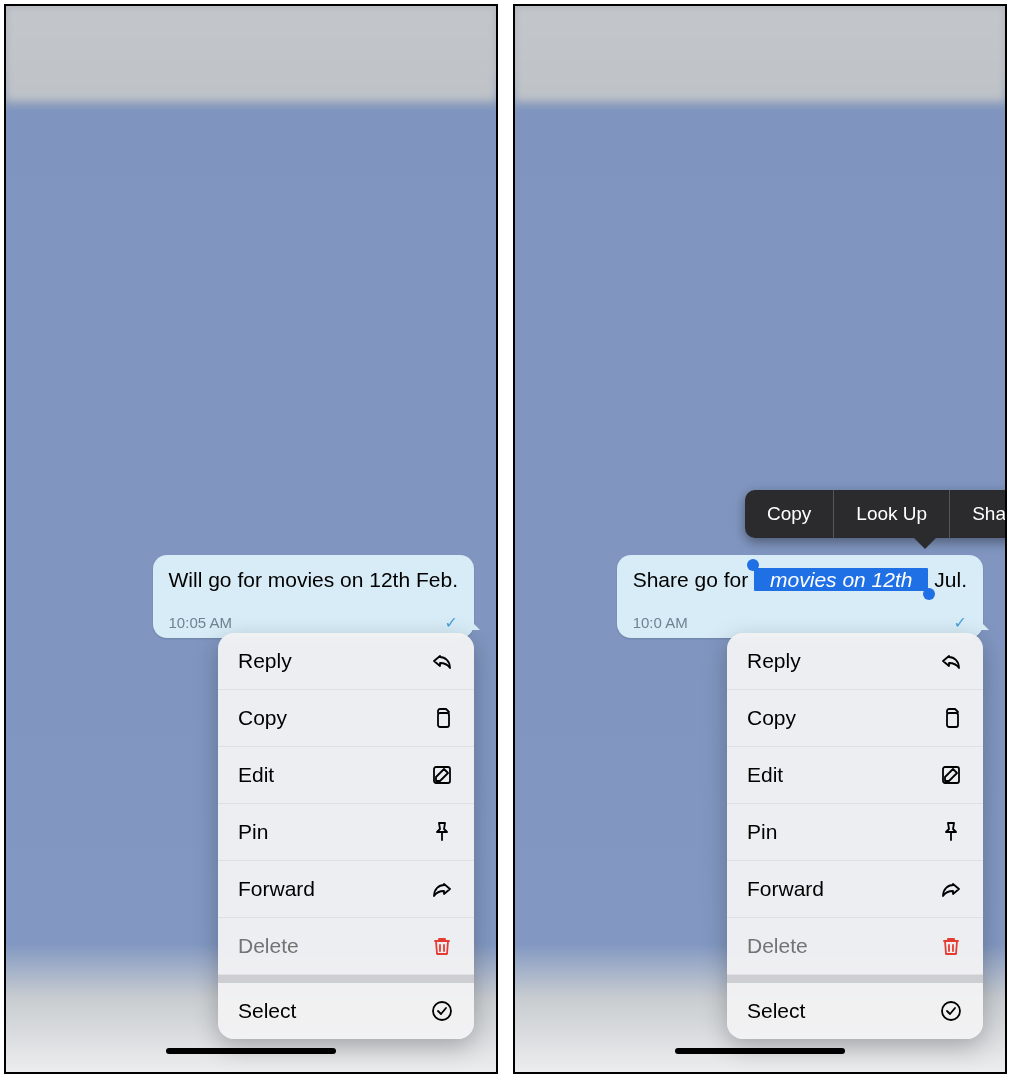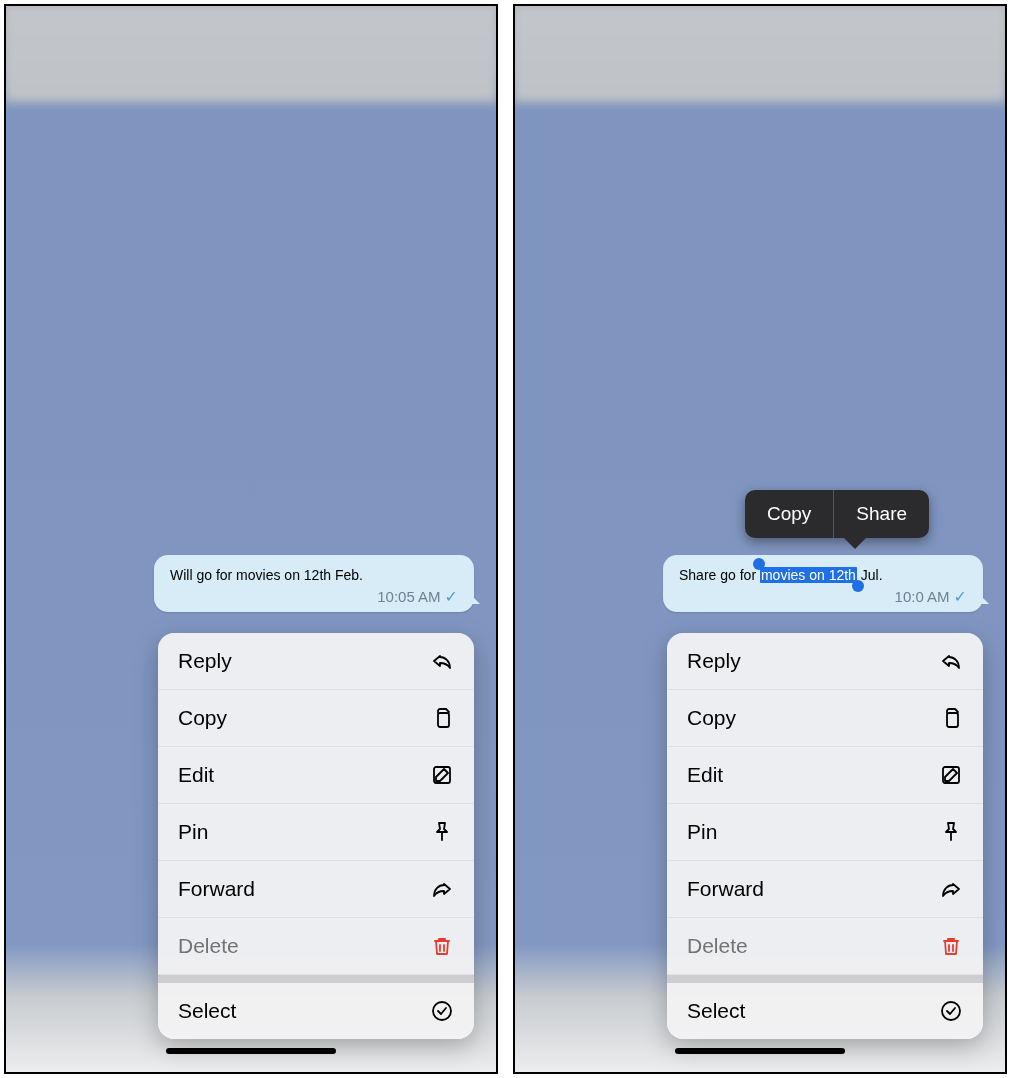--- a/index.html
+++ b/index.html
@@ -54,55 +54,56 @@
     content: "";
     position: absolute;
     right: -6px; bottom: 8px;
     width: 0; height: 0;
     border: 8px solid transparent;
     border-left-color: #d7ecf7;
     border-right: 0;
     border-bottom: 0;
   }
   .msg-text {
-    font-size: 14px;
+    font-size: 21px;
     color: #000;
     line-height: 1.25;
     white-space: nowrap;
   }
   .msg-meta {
-    display: flex; justify-content: flex-end; align-items: center;
+    display: flex; justify-content: space-between; align-items: center;
     gap: 4px;
     font-size: 15px;
     color: #6e8291;
-    margin-top: 2px;
+    margin-top: 20px;
   }
   .check { color: #4aa0d8; font-size: 16px; }
   .sel {
     background: #1f6fe5;
     color: #fff;
     border-radius: 1px;
-    padding: 0 1px;
+    padding: 0 16px;
     position: relative;
+    font-style: italic;
   }
   .sel::before, .sel::after {
     content: "";
     position: absolute;
     width: 12px; height: 12px;
     background: #1f6fe5;
     border-radius: 50%;
   }
   .sel::before { top: -9px; left: -7px; }
   .sel::after  { bottom: -9px; right: -7px; }
 
   
   .menu {
     position: absolute;
     right: 22px; top: 627px;
-    width: 316px;
+    width: 256px;
     background: rgba(235,235,238,.92);
     border-radius: 16px;
     overflow: hidden;
     box-shadow: 0 8px 24px rgba(0,0,0,.25);
     backdrop-filter: blur(6px);
   }
   .menu-item {
     display: flex;
     align-items: center;
     justify-content: space-between;
@@ -233,20 +234,21 @@
     </div>
 
     <div class="home-indicator"></div>
   </div>
 
   <div class="phone">
     <div class="blurbar"></div>
 
     <div class="callout">
       <div class="callout-item">Copy</div>
+      <div class="callout-item">Look Up</div>
       <div class="callout-item">Share</div>
     </div>
 
     <div class="bubble">
       <div class="msg-text">
         <span>Share go for </span><span class="sel">movies on 12th</span><span> Jul.</span>
       </div>
       <div class="msg-meta">
         <span>10:0   AM</span>
         <span class="check">✓</span>

